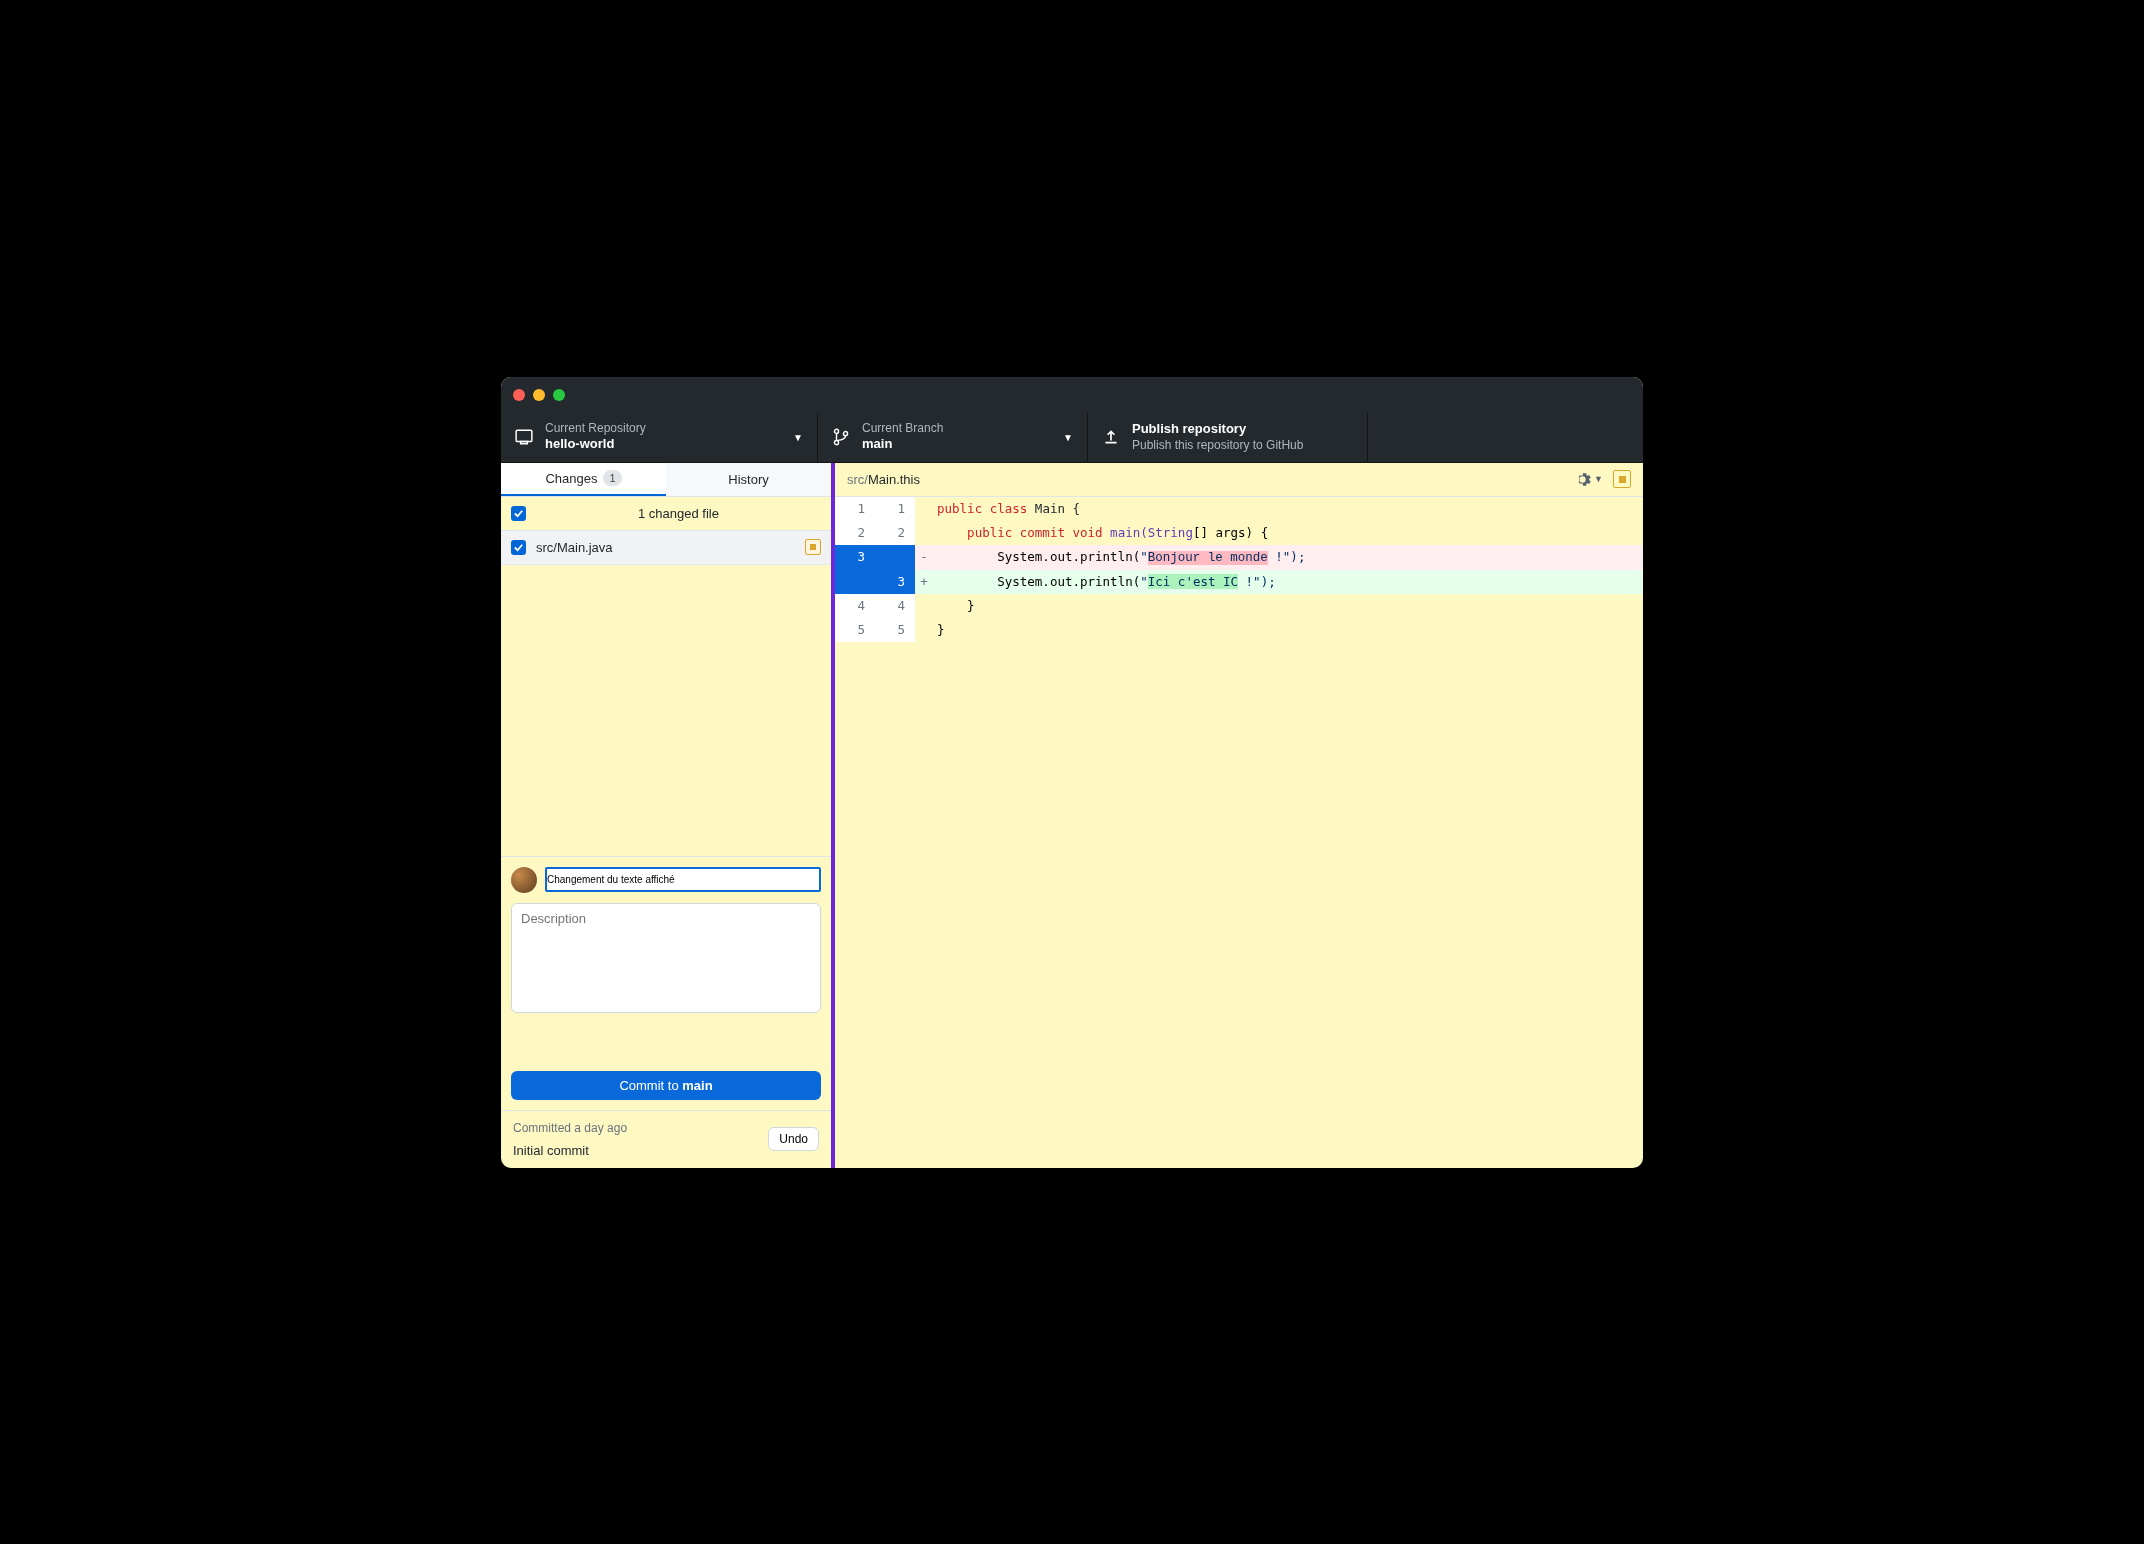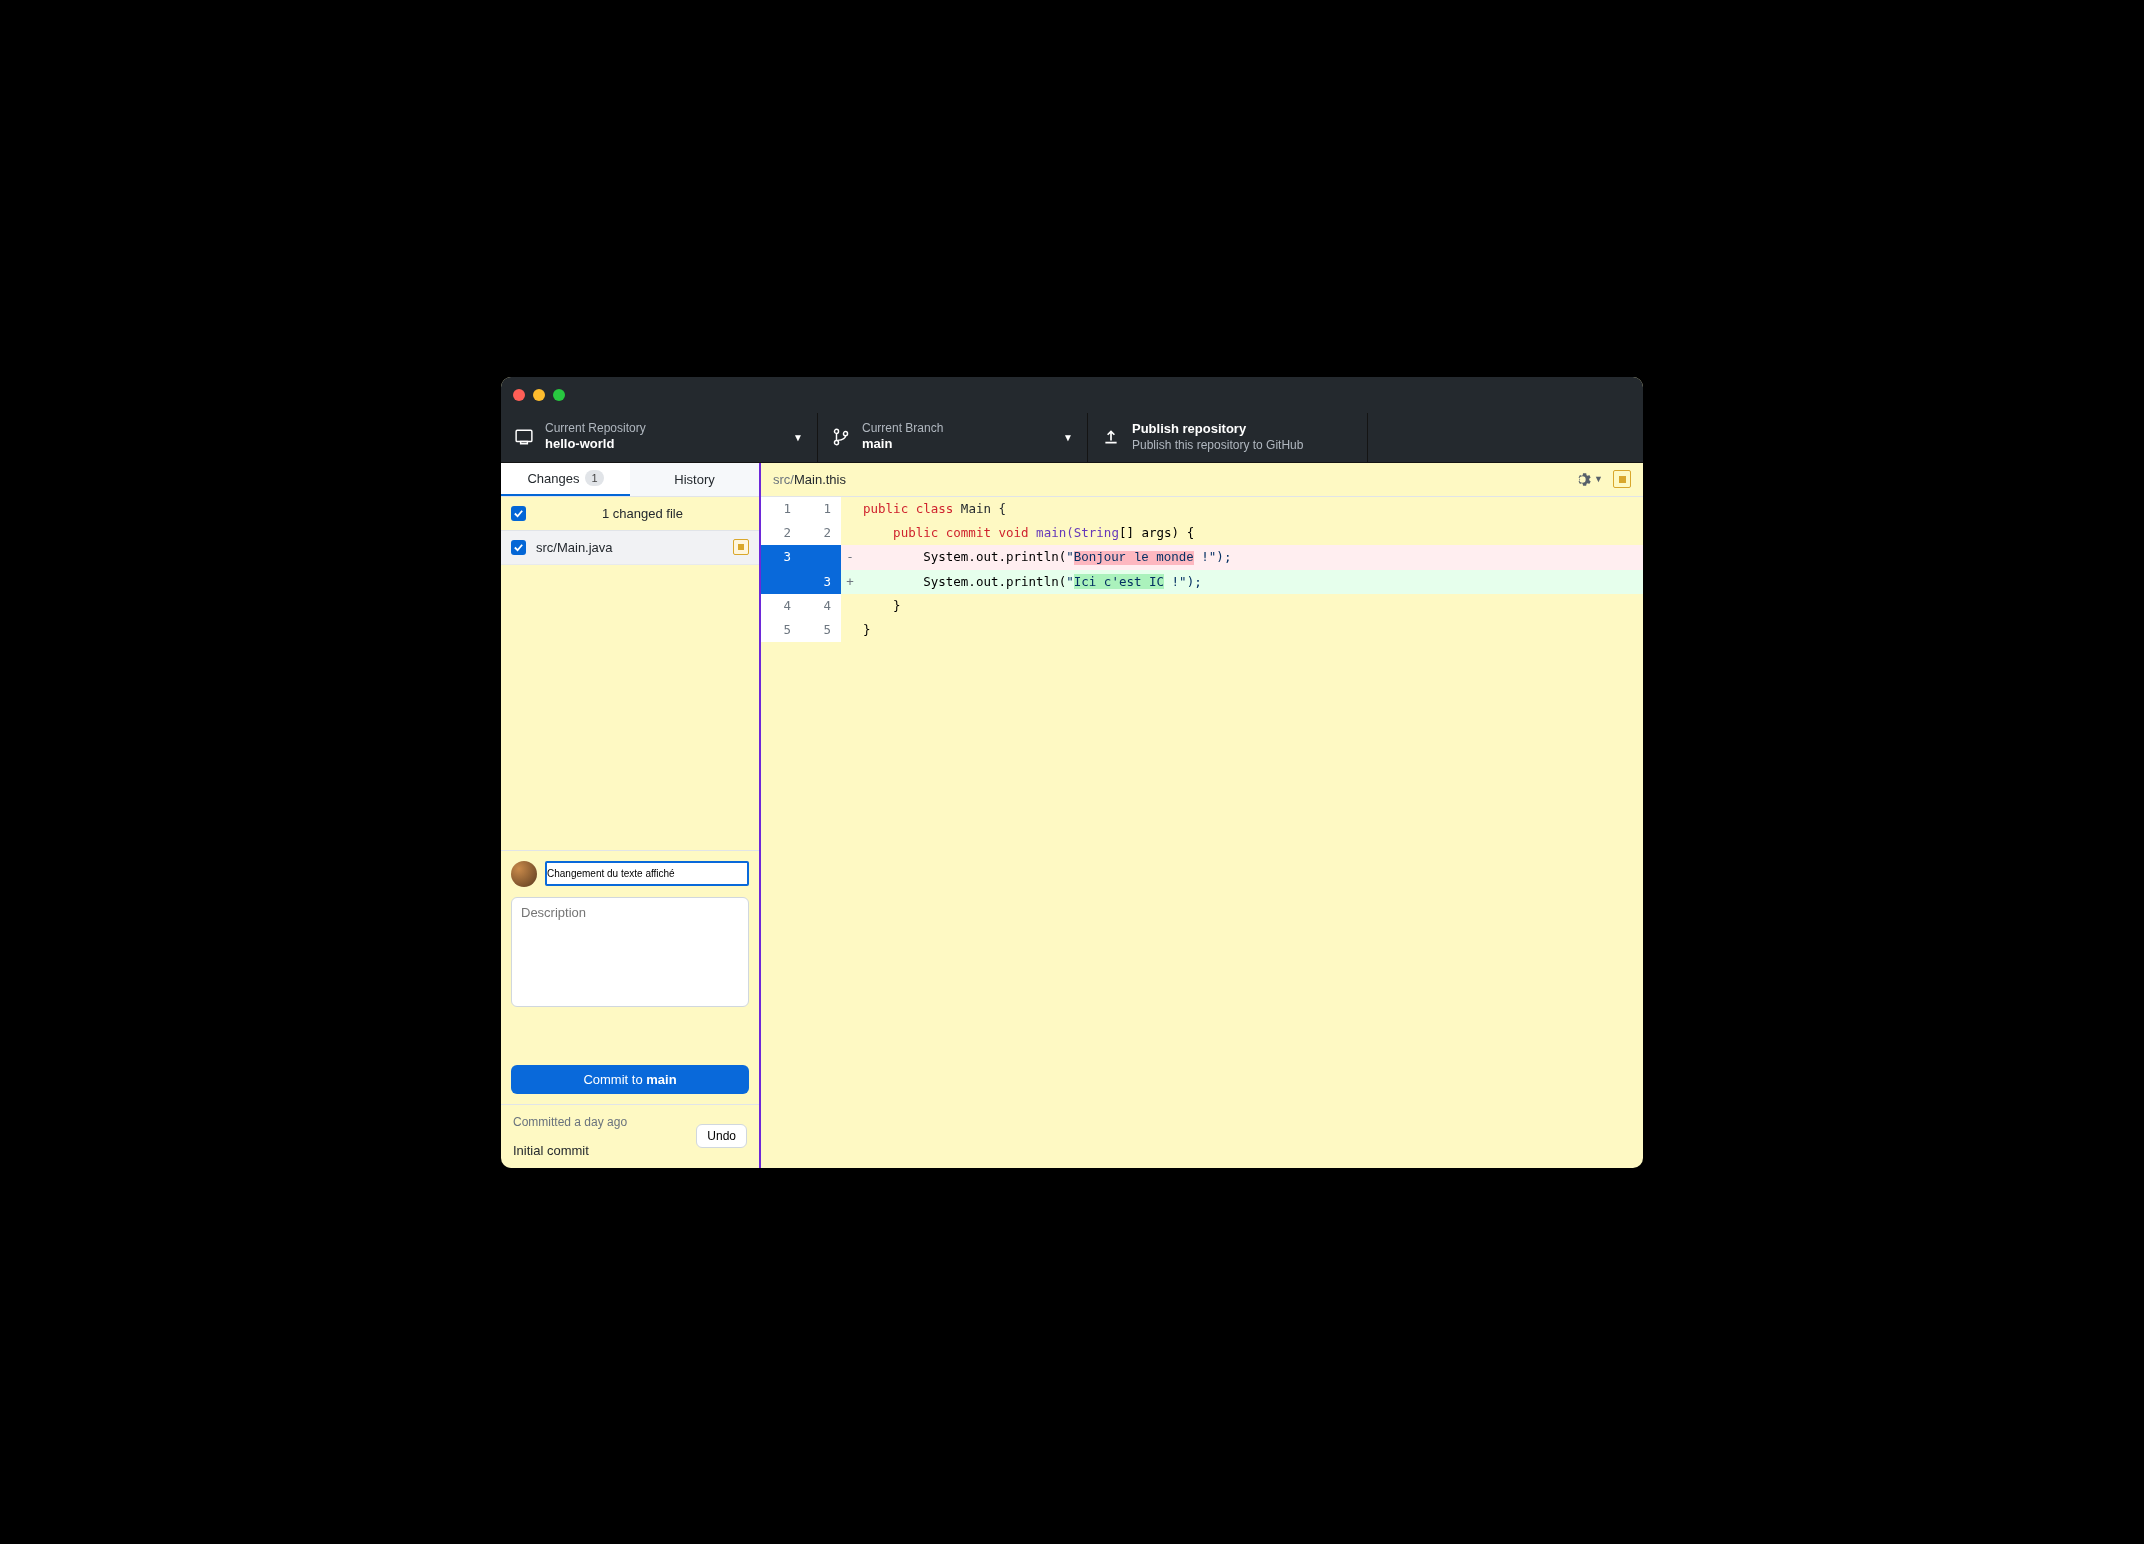--- a/index.html
+++ b/index.html
@@ -59,22 +59,22 @@
   .ts-label { font-size: 12px; color: #b0b7bf; }
   .ts-value { font-size: 13px; font-weight: 600; color:#fff; }
   .chev { color:#fff; font-size:10px; }
 
   .body {
     flex: 1;
     display: flex;
     min-height: 0;
   }
   .sidebar {
-    width: 260px;
-    border-right: 2px solid #6d28d9;
+    width: 334px;
+    border-right: 4px solid #6d28d9;
     display: flex;
     flex-direction: column;
   }
   .tabs {
     display: flex;
     height: 34px;
     border-bottom: 1px solid #e1e4e8;
   }
   .tab {
     flex: 1;
@@ -187,21 +187,21 @@
     margin-top:48px;
   }
 
   .commit-history {
     border-top:1px solid #e1e4e8;
     padding:10px 12px;
     display:flex;
     align-items:center;
     justify-content:space-between;
   }
-  .ch-left { display:flex; flex-direction:column; gap:14px; }
+  .ch-left { display:flex; flex-direction:column; gap:8px; }
   .ch-time { font-size:12px; color:#6a737d; }
   .ch-msg { font-size:13px; color:#24292e; }
   .undo-btn {
     border:1px solid #d0d7de;
     background:#fff;
     border-radius:6px;
     padding:4px 10px;
     font-size:12px;
     cursor:pointer;
   }

